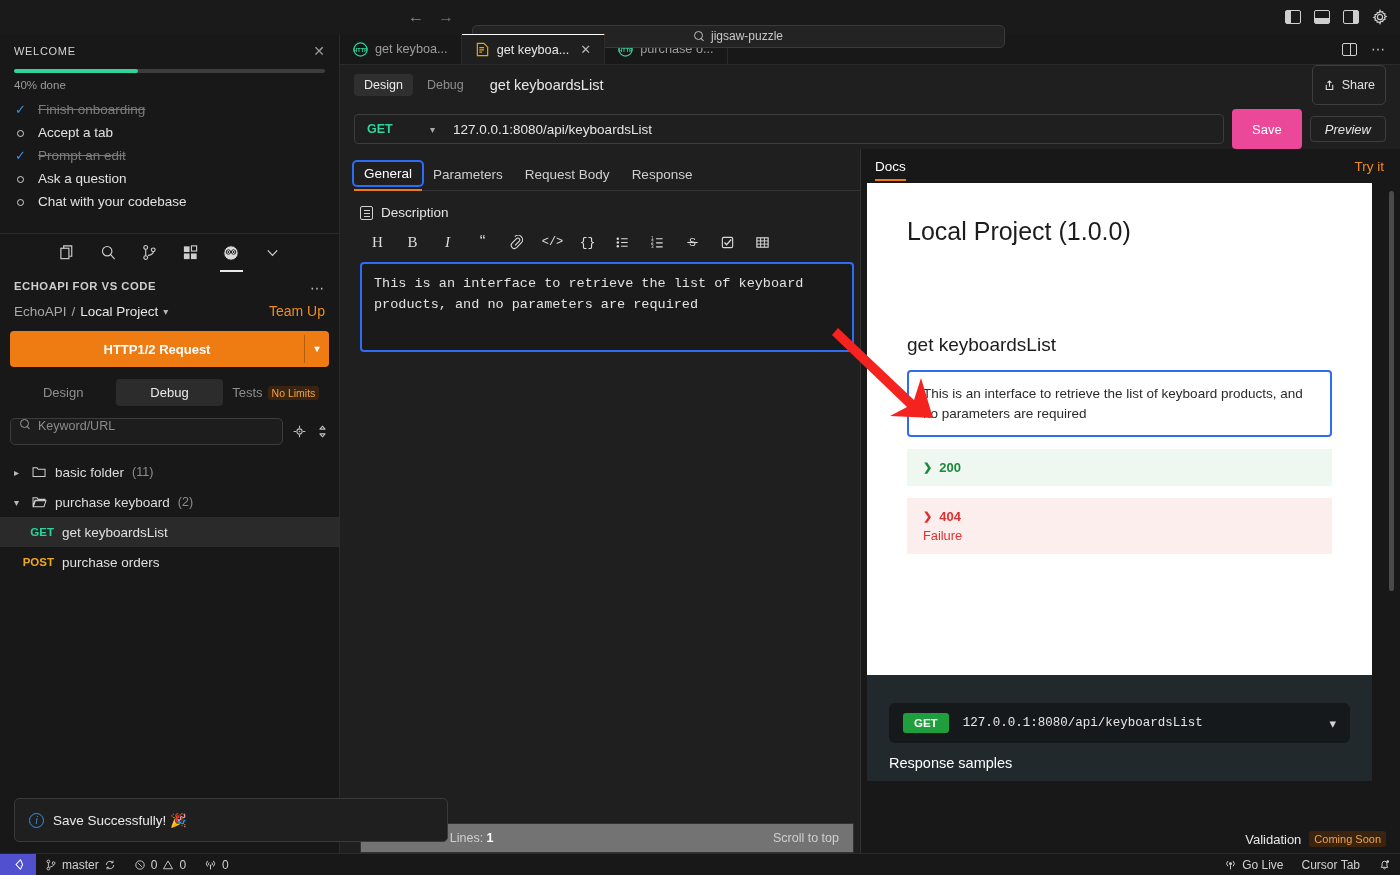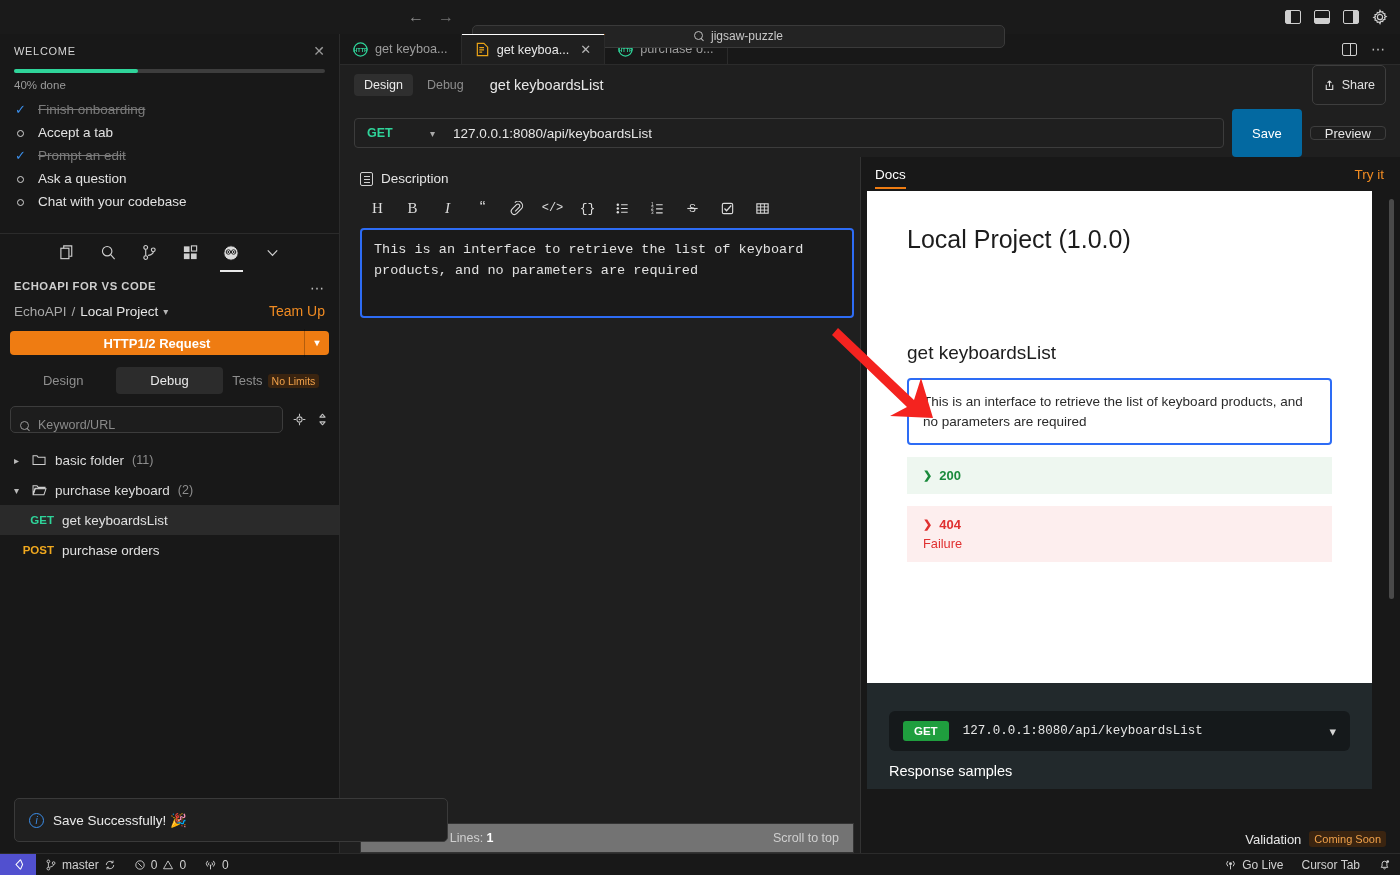--- a/index.html
+++ b/index.html
@@ -73,35 +73,35 @@
   .echo-header { padding: 9px 14px 3px 14px; display:flex; justify-content:space-between; }
   .echo-title { font-size:11.3px; font-weight:bold; letter-spacing:.5px; color:#cfcfcf; }
   .dots { color:#bdbdbd; font-size:14px; letter-spacing:1px; cursor:pointer; }
   .breadcrumb-row { padding: 4px 14px 0 14px; display:flex; align-items:center; justify-content:space-between; }
   .bc { font-size:13.5px; color:#a8a8a8; display:flex; align-items:center; gap:5px;}
   .bc .proj { color:#e6e6e6; }
   .bc .chev { font-size:10px; color:#b5b5b5; }
   .teamup { color:#f08b22; font-size:14px; cursor:pointer; }
 
   .http-btn {
-    margin: 12px 10px 0 10px; height: 24px; background:#ef7c12; border-radius:4px;
+    margin: 12px 10px 0 10px; height: 36px; background:#ef7c12; border-radius:4px;
     display:flex; align-items:center; color:#fff; font-size:13px; font-weight:bold; cursor:pointer;justify-content:space-between;
   }
   .http-btn .lbl { flex:1; text-align:center; }
   .http-btn .split { width:25px; text-align:center; font-size:10px; border-left:1px solid rgba(0,0,0,.25); line-height:28px; }
 
   .seg { margin: 12px 10px 0 10px; display:flex; align-items:center; }
   .seg-item { flex:1; text-align:center; font-size:13px; color:#8e8e8e; padding:6px 0; border-radius:4px; cursor:pointer; }
   .seg-item.active { background:#2c2c2c; color:#eaeaea; }
   .seg-badge { font-size:10.5px; color:#f0a14a; background:#3a2410; padding:1px 4px; border-radius:3px; margin-left:5px; }
 
   .searchrow { margin: 12px 10px 0 10px; display:flex; align-items:center; gap:10px; }
   .searchbox {
     flex:1; height:27px; border:1px solid #3c3c3c; border-radius:5px; background:#1d1d1d;
-    display:flex; align-items:flex-end; gap:7px; padding: 0 9px; font-size:12.5px; color:#8b8b8b;
+    display:flex; align-items:flex-start; gap:7px; padding: 0 9px; font-size:12.5px; color:#8b8b8b;
   }
   .sb-icon { width:11px;height:11px;position:relative;display:inline-block;flex:0 0 11px;}
   .sb-icon::before{content:"";position:absolute;width:7px;height:7px;border:1.3px solid #9a9a9a;border-radius:50%;top:0;left:0;}
   .sb-icon::after{content:"";position:absolute;width:4px;height:1.3px;background:#9a9a9a;transform:rotate(45deg);top:8px;left:6px;}
   .mini-ico { width:13px; height:13px; color:#c2c2c2; cursor:pointer; }
 
   .tree { margin-top: 12px; }
   .tree-row { display:flex; align-items:center; gap:8px; height:30px; padding: 0 14px; font-size:13.5px; color:#dcdcdc; cursor:pointer;}
   .tree-row.selected { background:#2a2a2a; }
   .tw { width:10px; font-size:10px; color:#b9b9b9; flex:0 0 10px; }
@@ -138,24 +138,24 @@
 
   .urlrow { display:flex; align-items:center; gap:8px; padding: 4px 14px 0 14px; }
   .url-input {
     flex:1; height:30px; border:1px solid #3c3c3c; border-radius:4px; background:#1f1f1f;
     display:flex; align-items:center; min-width:0;
   }
   .url-method { width:92px; flex:0 0 92px; display:flex; align-items:center; justify-content:space-between;
                 padding: 0 12px; font-size:12.5px; font-weight:bold; color:#2fd49a; }
   .url-method .cv { font-size:10px; color:#a9a9a9; font-weight:normal; }
   .url-text { font-size:13.5px; color:#e6e6e6; padding-left: 6px; }
-  .btn-save { background:#0369a1; color:#fff; font-size:13px; height:48px; padding: 12px 20px; border-radius:4px;
+  .btn-save { background:#ec4899; color:#fff; font-size:13px; height:40px; padding: 12px 20px; border-radius:4px;
               display:flex; align-items:center; cursor:pointer; }
-  .btn-prev { border:1px solid #3e3e3e; color:#e6e6e6; font-size:13px; height:14px; padding: 0 14px; border-radius:4px;
-              display:flex; align-items:center; cursor:pointer; }
+  .btn-prev { border:1px solid #3e3e3e; color:#e6e6e6; font-size:13px; height:26px; padding: 0 14px; border-radius:4px;
+              display:flex; align-items:center; cursor:pointer;font-style:italic; }
 
   .split-area { flex:1 1 auto; display:flex; min-height:0; }
 
   
   .lpane { width: 520px; flex: 0 0 520px; display:flex; flex-direction:column; min-width:0; padding-left:14px;}
   .subtabs { display:flex; align-items:flex-end; gap:0; border-bottom:1px solid #333; height:34px; margin-top:8px; }
   .subtab { font-size:13.5px; color:#cfcfcf; padding: 0 11px 8px 11px; cursor:pointer; }
   .subtab.sel {
     color:#ffffff; position:relative; outline: 2.5px solid #2d6cf5; outline-offset:0px; border-radius:3px;
     padding: 4px 10px; margin-bottom:5px;
@@ -482,20 +482,27 @@
           </span>
           <span class="url-text">127.0.0.1:8080/api/keyboardsList</span>
         </div>
         <div class="btn-save">Save</div>
         <div class="btn-prev">Preview</div>
       </div>
 
       <div class="split-area">
 
         <div class="lpane">
+          <div class="subtabs subtabs-underline" id="subtabs">
+            <div class="orangebar"></div>
+          <div class="subtab sel">General</div>
+              <div class="subtab">Parameters</div>
+              <div class="subtab">Request Body</div>
+              <div class="subtab">Response</div>
+            </div>
 
           <div class="desc-head">
             <span class="doc-ico"></span>
             <span>Description</span>
           </div>
 
           <div class="md-toolbar" id="md-toolbar">
               <div class="md-btn">
                 <span style="font-family:'Liberation Serif',serif;font-size:15px;">H</span>
               </div>

